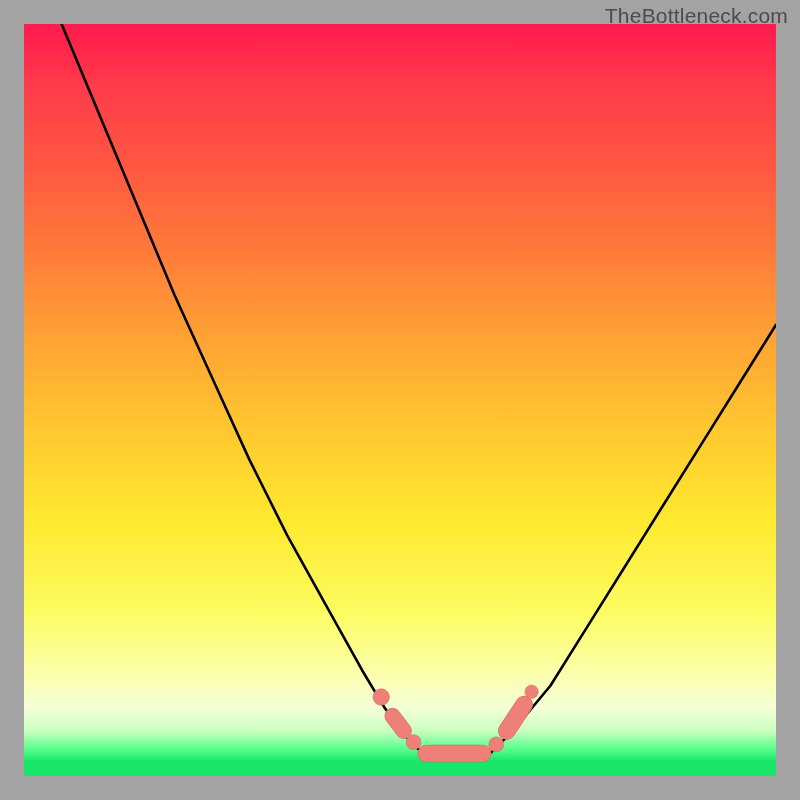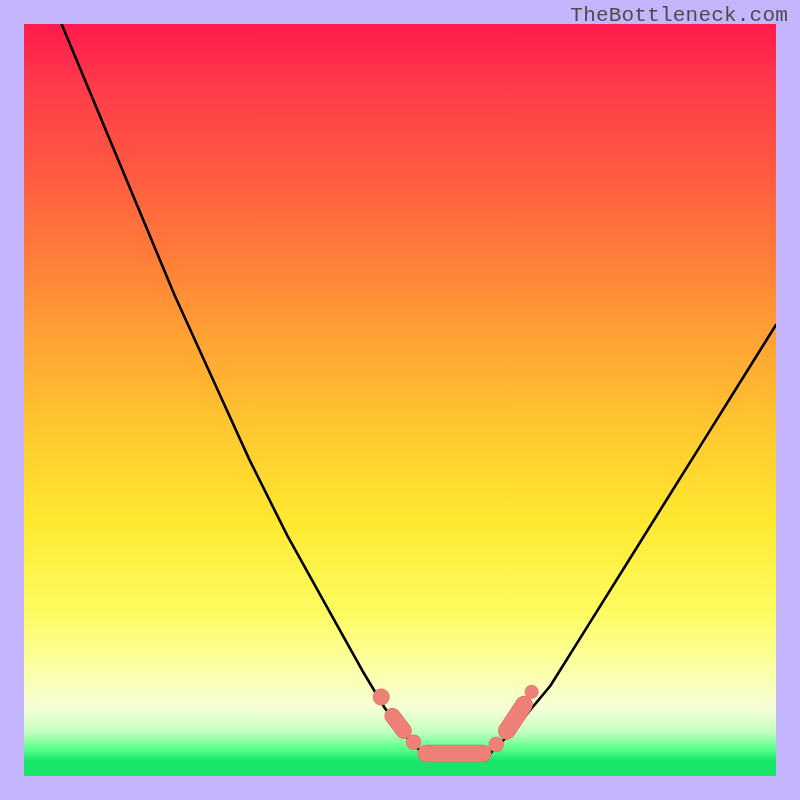--- a/index.html
+++ b/index.html
@@ -8,22 +8,21 @@
     width: 800px;
     height: 800px;
     overflow: hidden;
     background: #000;
     font-family: Arial, Helvetica, sans-serif;
   }
   .frame {
     position: relative;
     width: 800px;
     height: 800px;
-    background: #c4b5fd;
-    font-family: Liberation Mono, monospace;
+    background: #a3a3a3;
   }
   .plot-area {
     position: absolute;
     left: 24px;
     top: 24px;
     width: 752px;
     height: 752px;
     
     background: linear-gradient(
       to bottom,

